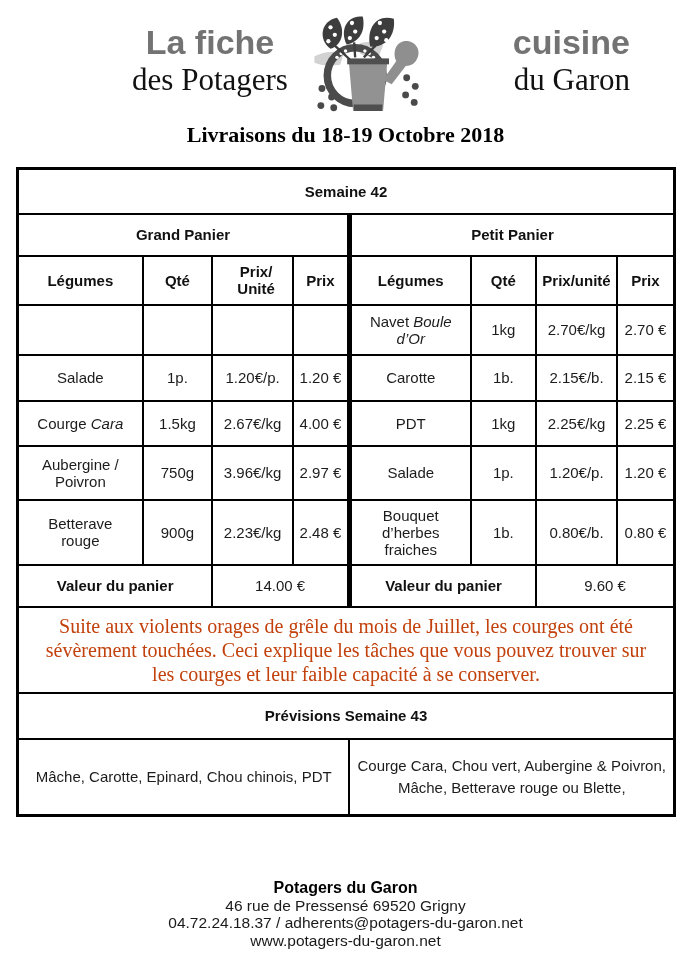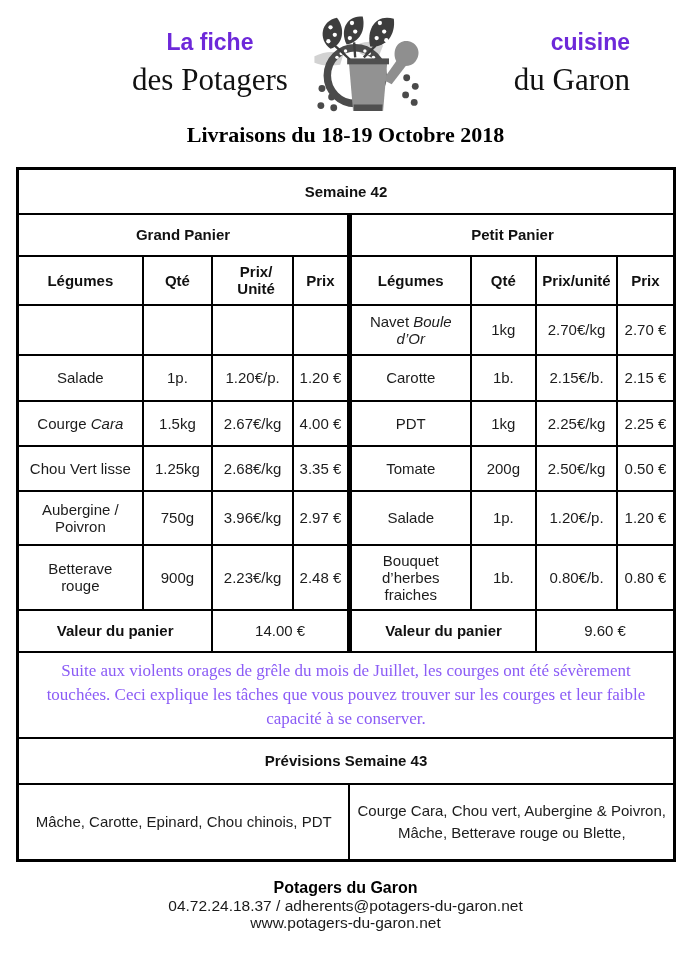--- a/index.html
+++ b/index.html
@@ -2,21 +2,21 @@
 <html><head>
 <meta charset="utf-8">
 <style>
   html,body{margin:0;padding:0;background:#ffffff;}
   body{width:691px;height:968px;position:relative;font-family:"Liberation Sans",sans-serif;color:#1a1a1a;overflow:hidden;}
 
   
   .header{position:absolute;top:10px;left:0;width:691px;height:112px;}
   .brand-left{position:absolute;left:85px;top:14px;width:250px;text-align:center;}
   .brand-right{position:absolute;left:400px;top:14px;width:230px;text-align:right;}
-  .brand-bold{font-weight:700;font-size:23px;line-height:36px;color:#6d28d9;}
+  .brand-bold{font-weight:700;font-size:34px;line-height:36px;color:#737373;}
   .brand-hand{font-family:cursive;font-size:31px;line-height:40px;color:#111;}
   .logo-wrap{position:absolute;left:308px;top:2px;width:118px;height:110px;}
   .subtitle{position:absolute;top:122px;left:0;width:691px;text-align:center;
             font-family:"Liberation Serif",serif;font-weight:700;font-size:22px;color:#000;}
 
   
   .sheet{position:absolute;top:167px;left:16px;}
   table{border-collapse:collapse;table-layout:fixed;width:660px;}
   td,th{border:2px solid #000;text-align:center;vertical-align:middle;
         font-family:"Liberation Sans",sans-serif;font-size:15px;font-weight:400;
@@ -24,21 +24,21 @@
   th{font-weight:700;color:#111;}
   .tbl-outer{border:3px solid #000;}
   .divthick{border-right:5px solid #000;}
   .pre{white-space:pre-line;padding-left:12px;}
   .pad-tight{padding:2px 10px;}
   tr.r-semaine{height:45px;} tr.r-panier{height:42px;} tr.r-colhead{height:49px;}
   tr.r-d0{height:50px;} tr.r-d1{height:46px;} tr.r-d2{height:45px;}
   tr.r-d3{height:45px;} tr.r-d4{height:54px;} tr.r-d5{height:65px;}
   tr.r-valeur{height:42px;} tr.r-note{height:86px;}
   tr.r-prevh{height:46px;} tr.r-prevc{height:77px;}
-  td.note-cell{font-family:"Liberation Serif",serif;font-size:17px;color:#8b5cf6;padding:4px 20px;line-height:24px;}
+  td.note-cell{font-family:"Liberation Serif",serif;font-size:20px;color:#c2410c;padding:4px 20px;line-height:24px;}
   td.prev-cell{padding:2px 4px;line-height:22px;}
   .it{font-style:italic;}
 
   
   .footer{position:absolute;top:879px;left:0;width:691px;text-align:center;
           font-size:15.5px;line-height:17.5px;color:#1a1a1a;}
   .footer .org{font-weight:700;font-size:16px;color:#000;}
 </style>
 </head>
 <body>
@@ -182,30 +182,20 @@
     <td class="pad-tight"><span>Courge </span><span class="it">Cara</span></td>
     <td>1.5kg</td>
     <td>2.67€/kg</td>
     <td class="divthick">4.00 €</td>
     <td class="pad-tight"><span>PDT</span><span class="it"></span></td>
     <td>1kg</td>
     <td>2.25€/kg</td>
     <td>2.25 €</td>
   </tr>
 
-  <tr class="r-d3">
-    <td class="pad-tight"><span>Chou Vert lisse</span><span class="it"></span></td>
-    <td>1.25kg</td>
-    <td>2.68€/kg</td>
-    <td class="divthick">3.35 €</td>
-    <td class="pad-tight"><span>Tomate</span><span class="it"></span></td>
-    <td>200g</td>
-    <td>2.50€/kg</td>
-    <td>0.50 €</td>
-  </tr>
 
   <tr class="r-d4">
     <td style="padding:2px 14px"><span>Aubergine / Poivron</span><span class="it"></span></td>
     <td>750g</td>
     <td>3.96€/kg</td>
     <td class="divthick">2.97 €</td>
     <td class="pad-tight"><span>Salade</span><span class="it"></span></td>
     <td>1p.</td>
     <td>1.20€/p.</td>
     <td>1.20 €</td>
@@ -240,15 +230,16 @@
   <tr class="r-prevc">
     <td colspan="4" class="prev-cell">Mâche, Carotte, Epinard, Chou chinois, PDT</td>
     <td colspan="4" class="prev-cell">Courge Cara, Chou vert, Aubergine &amp; Poivron, Mâche, Betterave rouge ou Blette,</td>
   </tr>
 </tbody>
     </table>
 </div>
 
 <div class="footer">
   <div class="org">Potagers du Garon</div>
+  <div>46 rue de Pressensé 69520 Grigny</div>
   <div>04.72.24.18.37 / adherents@potagers-du-garon.net</div>
   <div>www.potagers-du-garon.net</div>
 </div>
 
 </body></html>

